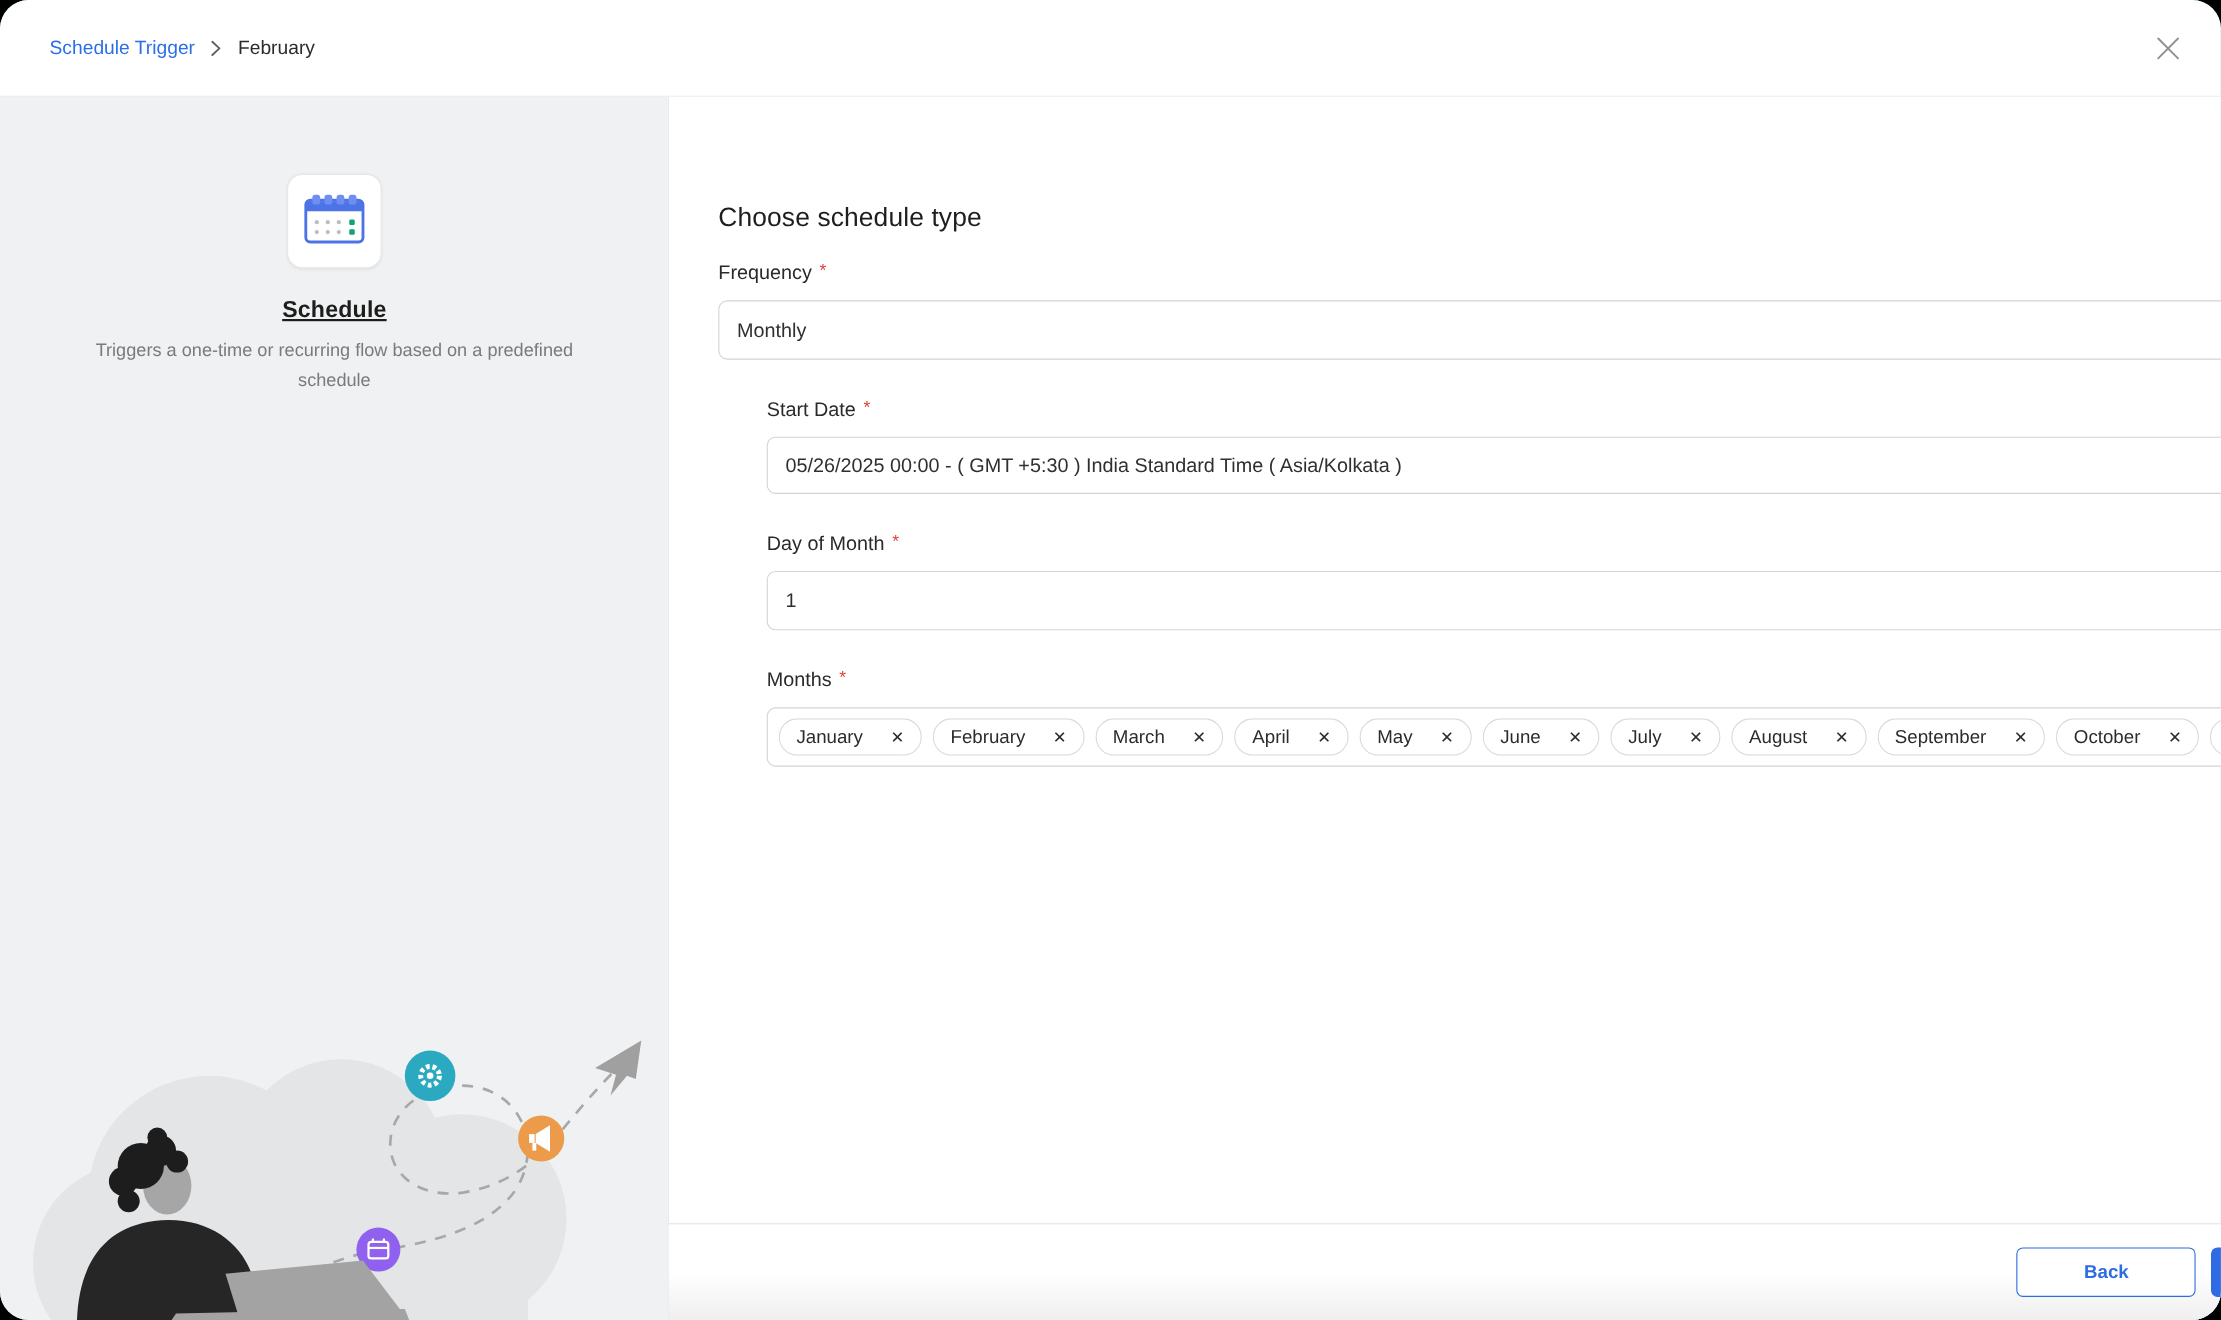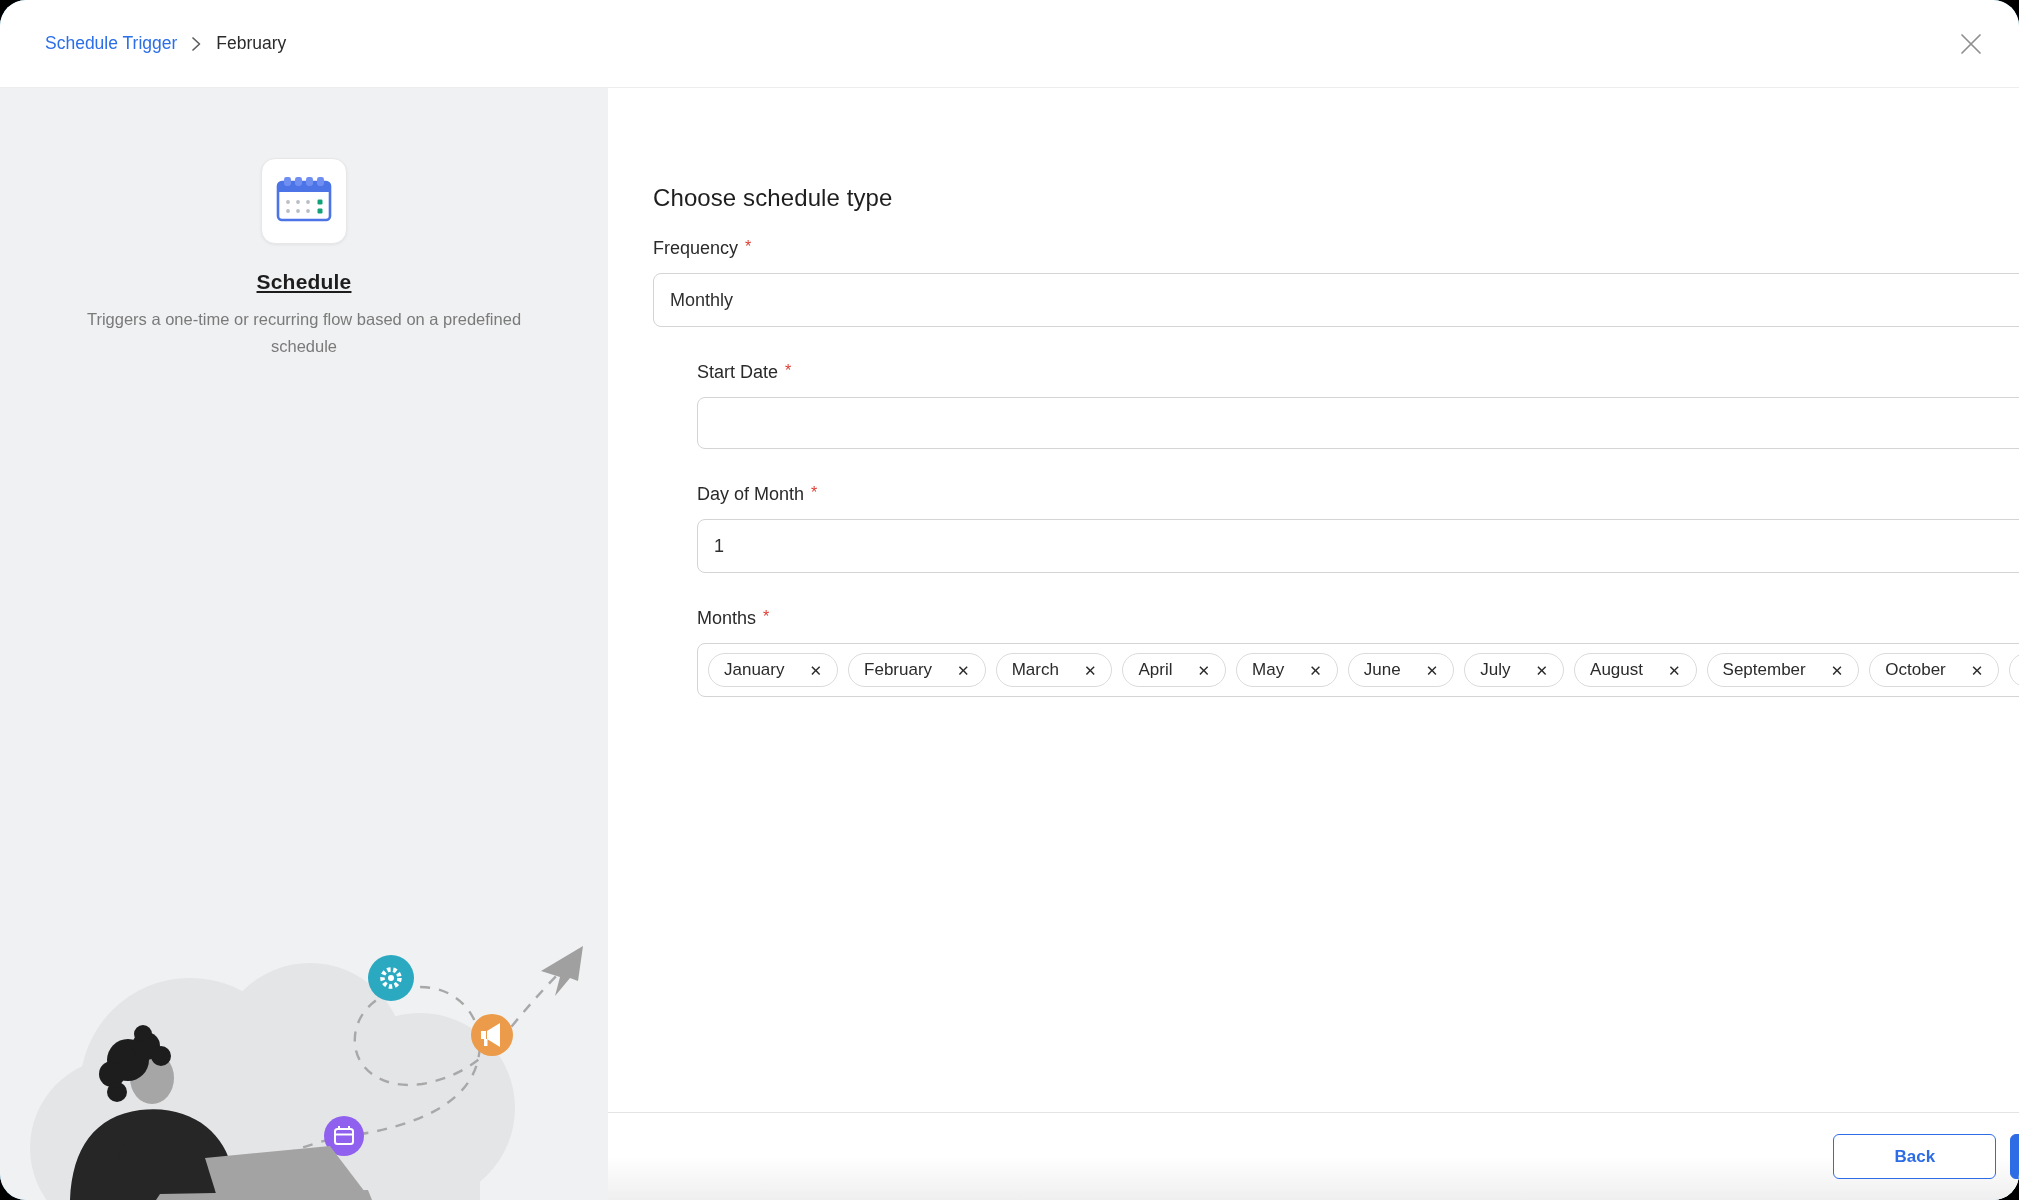--- a/index.html
+++ b/index.html
@@ -189,20 +189,21 @@
           </span>
         </div>
       </div>
 
       <div class="grp">
         <div class="lbl">
           <span>Start Date</span>
           <span class="req">*</span>
         </div>
         <div class="field date">
+          <span>05/26/2025 00:00 - ( GMT +5:30 ) India Standard Time ( Asia/Kolkata )</span>
           <span class="cal">
             <svg width="27" height="26" viewBox="0 0 27 26">
               <rect x="1.5" y="4.5" width="24" height="19" rx="4.5" fill="none" stroke="#6e6e6e" stroke-width="2"></rect>
               <path d="M7.5 1.5 v5 M19.5 1.5 v5" stroke="#6e6e6e" stroke-width="2" stroke-linecap="round"></path>
               <line x1="1.5" y1="10.5" x2="25.5" y2="10.5" stroke="#6e6e6e" stroke-width="2"></line>
             </svg>
           </span>
         </div>
       </div>
 

